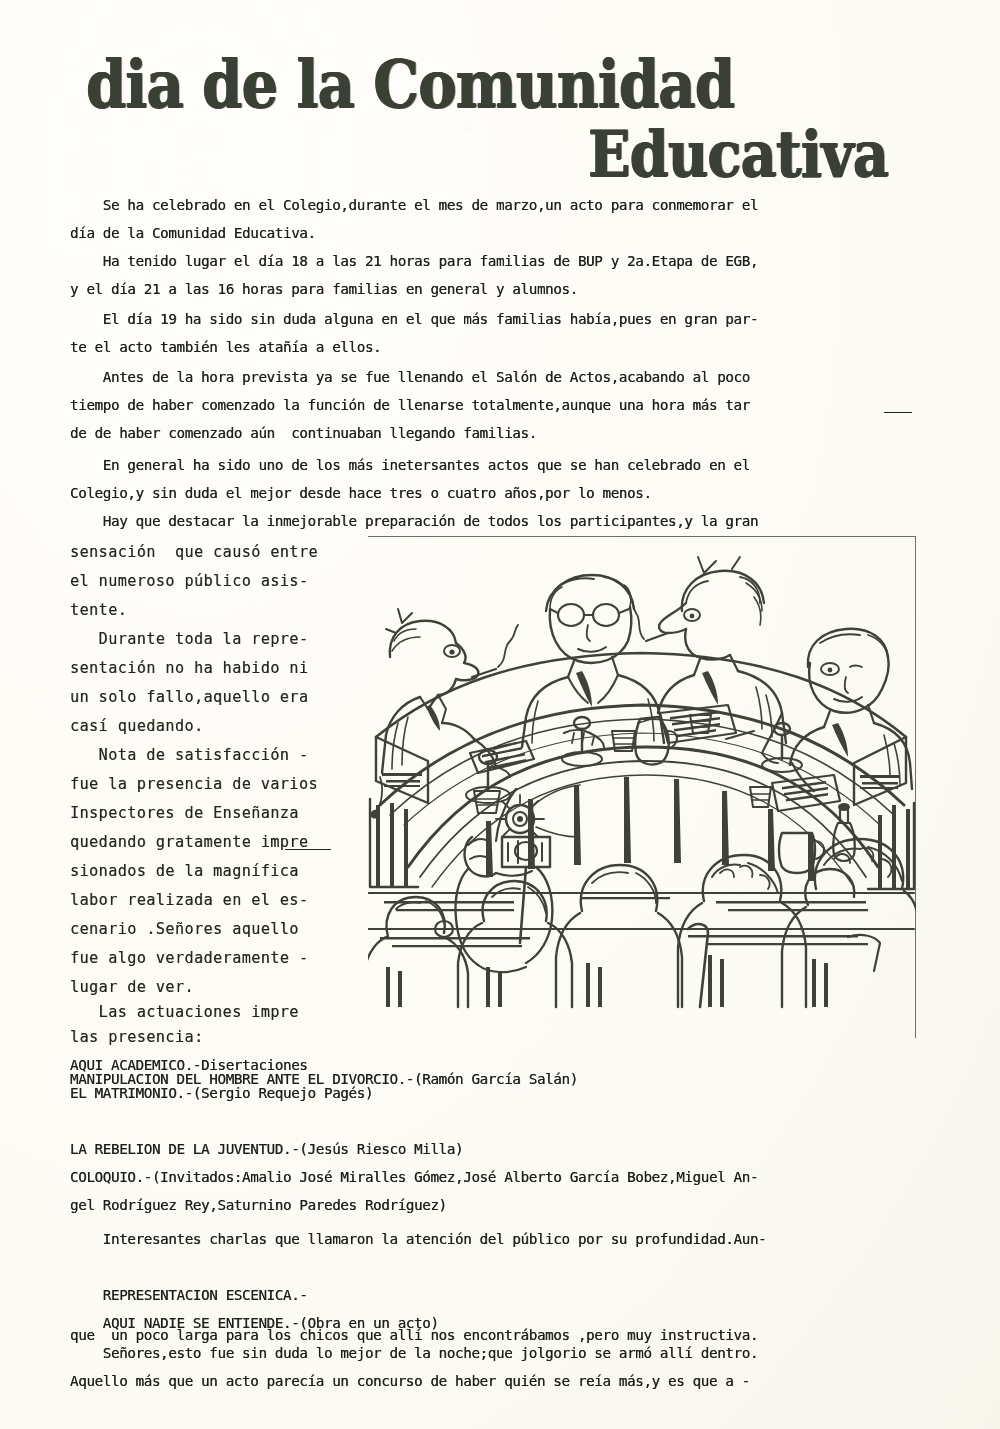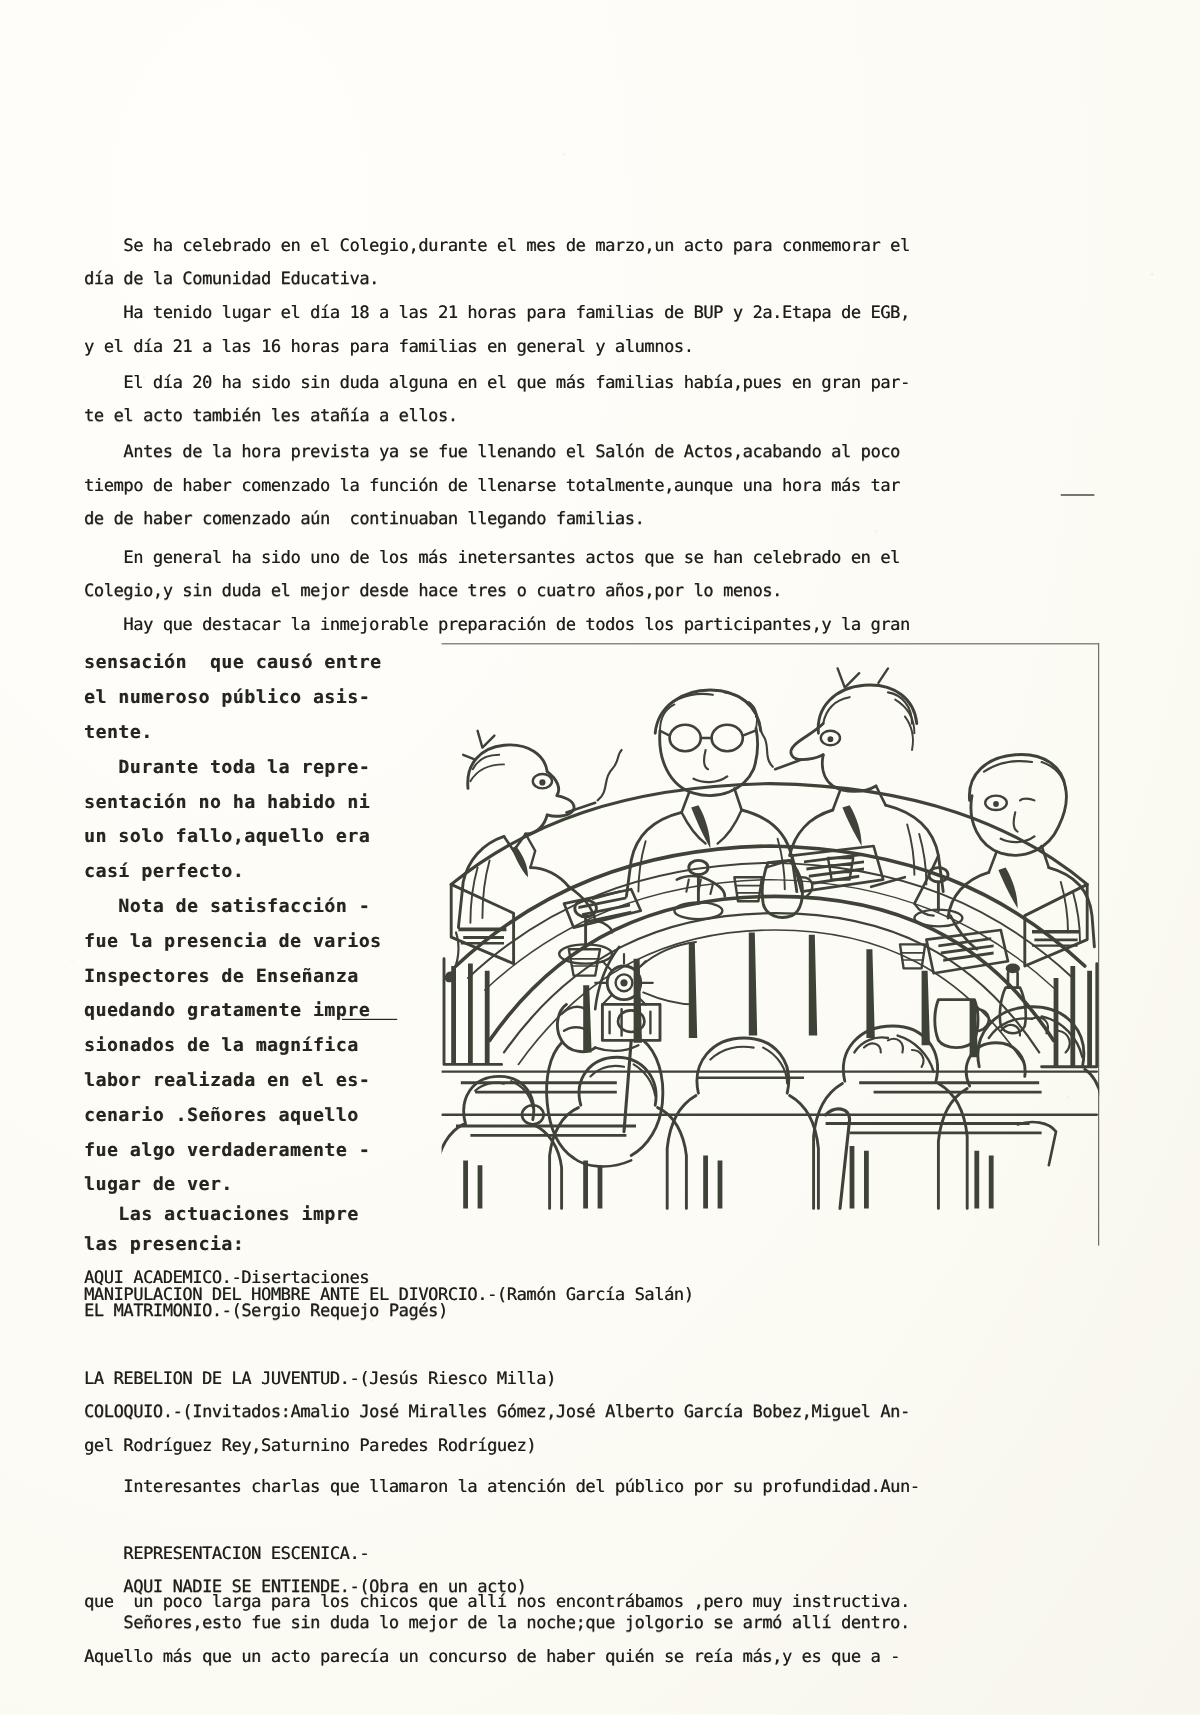--- a/index.html
+++ b/index.html
@@ -96,21 +96,21 @@
   }
 
   
   .line-full { left: 70px; }
 
   
   .line-narrow {
     left: 70px;
     font-size: 15.1px;
     letter-spacing: 0.45px;
-    font-weight: 700;
+    font-weight: 400;
     color: #25251f;
     text-shadow: 0.4px 0 0 rgba(37,37,31,.5);
   }
 
   
   .illustration {
     position: absolute;
     left: 368px;
     top: 536px;
     width: 548px;
@@ -122,45 +122,49 @@
   .illustration svg { display: block; }
   .ink { fill: none; stroke: #3f4236; stroke-linecap: round; stroke-linejoin: round; }
   .ink-fill { fill: #3f4236; stroke: none; }
 </style>
 </head>
 <body>
 
 <div class="page">
   <div class="paper-grain"></div>
 
+  <div class="masthead">
+    <div class="title-line title-line-1">dia de la Comunidad</div>
+    <div class="title-line title-line-2">Educativa</div>
+  </div>
 
   <div class="body-text">
 
     <div class="tw line-full" style="top:198px">    Se ha celebrado en el Colegio,durante el mes de marzo,un acto para conmemorar el</div>
     <div class="tw line-full" style="top:226px">día de la Comunidad Educativa.</div>
     <div class="tw line-full" style="top:254px">    Ha tenido lugar el día 18 a las 21 horas para familias de BUP y 2a.Etapa de EGB,</div>
     <div class="tw line-full" style="top:282px">y el día 21 a las 16 horas para familias en general y alumnos.</div>
-    <div class="tw line-full" style="top:312px">    El día 20 ha sido sin duda alguna en el que más familias había,pues en gran par-</div>
+    <div class="tw line-full" style="top:312px">    El día 19 ha sido sin duda alguna en el que más familias había,pues en gran par-</div>
     <div class="tw line-full" style="top:340px">te el acto también les atañía a ellos.</div>
     <div class="tw line-full" style="top:370px">    Antes de la hora prevista ya se fue llenando el Salón de Actos,acabando al poco</div>
     <div class="tw line-full" style="top:398px">tiempo de haber comenzado la función de llenarse totalmente,aunque una hora más tar</div>
     <div class="tw line-full" style="top:426px">de de haber comenzado aún  continuaban llegando familias.</div>
     <div class="tw line-full" style="top:458px">    En general ha sido uno de los más inetersantes actos que se han celebrado en el</div>
     <div class="tw line-full" style="top:486px">Colegio,y sin duda el mejor desde hace tres o cuatro años,por lo menos.</div>
     <div class="tw line-full" style="top:514px">    Hay que destacar la inmejorable preparación de todos los participantes,y la gran</div>
 
     <div style="position:absolute;left:884px;top:412px;width:28px;height:1.4px;background:#1d1d1a"></div>
 
     <div class="tw line-narrow" style="top:545px">sensación  que causó entre</div>
     <div class="tw line-narrow" style="top:574px">el numeroso público asis-</div>
     <div class="tw line-narrow" style="top:603px">tente.</div>
     <div class="tw line-narrow" style="top:632px">   Durante toda la repre-</div>
     <div class="tw line-narrow" style="top:661px">sentación no ha habido ni</div>
     <div class="tw line-narrow" style="top:690px">un solo fallo,aquello era</div>
-    <div class="tw line-narrow" style="top:719px">casí perfecto.</div>
+    <div class="tw line-narrow" style="top:719px">casí quedando.</div>
     <div class="tw line-narrow" style="top:748px">   Nota de satisfacción -</div>
     <div class="tw line-narrow" style="top:777px">fue la presencia de varios</div>
     <div class="tw line-narrow" style="top:806px">Inspectores de Enseñanza</div>
     <div class="tw line-narrow" style="top:835px">quedando gratamente impre</div>
     <div class="tw line-narrow" style="top:864px">sionados de la magnífica</div>
     <div class="tw line-narrow" style="top:893px">labor realizada en el es-</div>
     <div class="tw line-narrow" style="top:922px">cenario .Señores aquello</div>
     <div class="tw line-narrow" style="top:951px">fue algo verdaderamente -</div>
     <div class="tw line-narrow" style="top:980px">lugar de ver.</div>
     <div class="tw line-narrow" style="top:1005px">   Las actuaciones impre</div>

